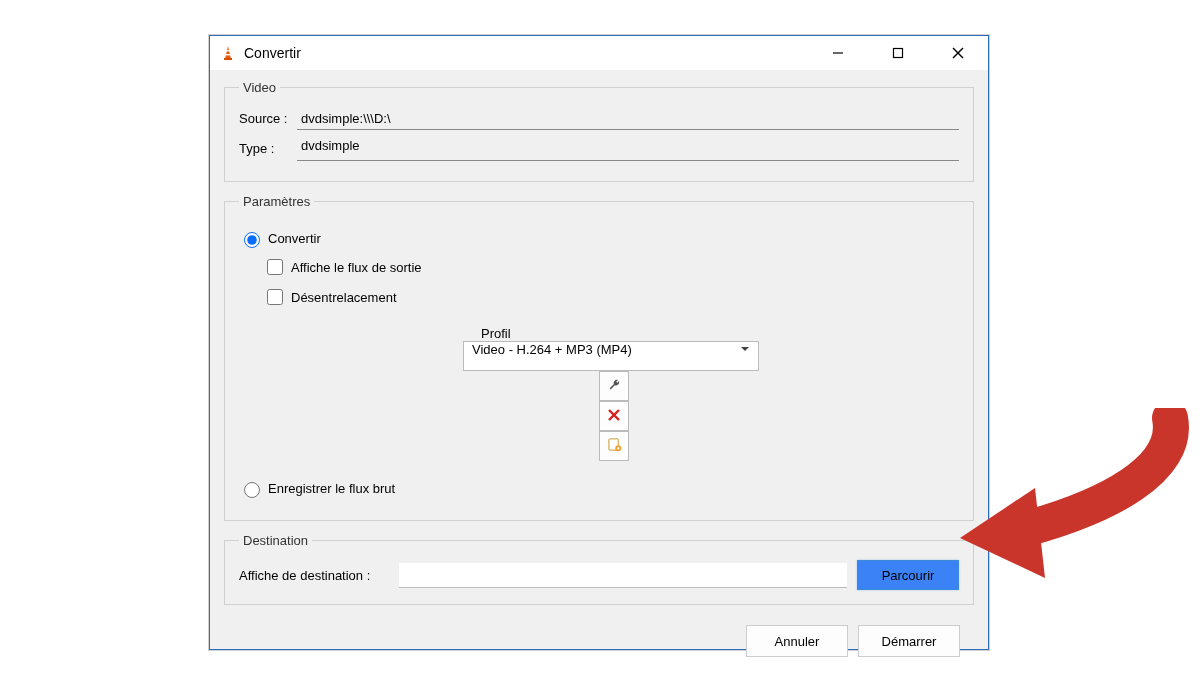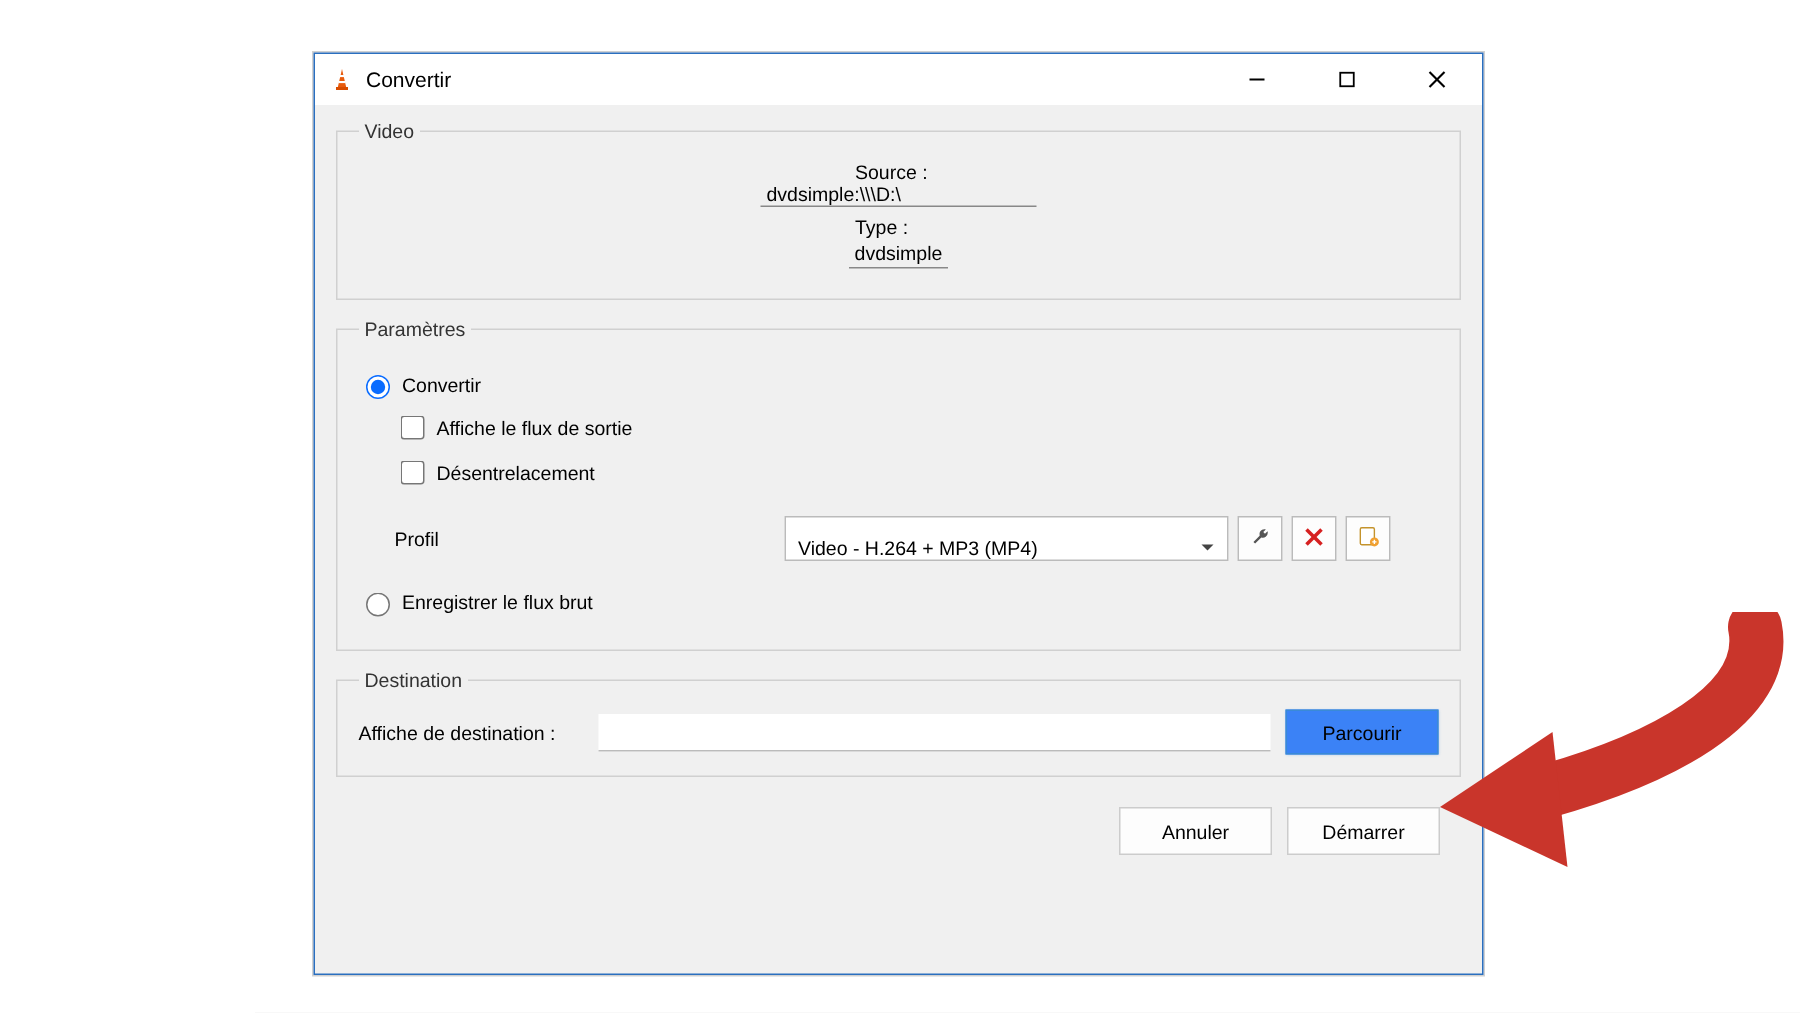--- a/index.html
+++ b/index.html
@@ -41,44 +41,44 @@
   justify-content: center;
   cursor: default;
 }
 .content { padding: 10px 14px 14px 14px; }
 fieldset {
   border: 1px solid #d0d0d0;
   margin: 0 0 12px 0;
   padding: 12px 14px 14px 14px;
 }
 legend { padding: 0 4px; font-size: 13px; color: #333; }
-.row { display: flex; align-items: center; margin-bottom: 6px; flex-direction: column; }
+.row { display: flex; align-items: center; margin-bottom: 6px; }
 .src-label { width: 58px; }
 .src-input {
   flex: 1;
   height: 22px;
   border: none;
   border-bottom: 1px solid #888;
   background: transparent;
   font-size: 13px;
   padding: 0 4px;
 }
 .src-text { flex: 1; border-bottom: 1px solid #888; padding: 2px 4px; height: 20px; }
 .radio-row, .chk-row { display: flex; align-items: center; margin: 8px 0; }
 .radio-row input, .chk-row input { width: 16px; height: 16px; margin-right: 8px; }
 .chk-row { margin-left: 24px; }
-.profile-row { display: flex; align-items: center; margin: 18px 0 18px 24px; }
+.profile-row { display: flex; align-items: center; margin: 18px 0 18px 24px; flex-direction: column; }
 .profile-label { width: 260px; }
 .profile-select {
   width: 278px;
   height: 28px;
   border: 1px solid #bbb;
   background: #fff;
   display: flex;
-  align-items: flex-end;
+  align-items: flex-start;
   justify-content: space-between;
   padding: 0 8px;
   font-size: 13px;
 }
 .icon-btn {
   width: 28px;
   height: 28px;
   border: 1px solid #bbb;
   background: #fdfdfd;
   margin-left: 6px;

